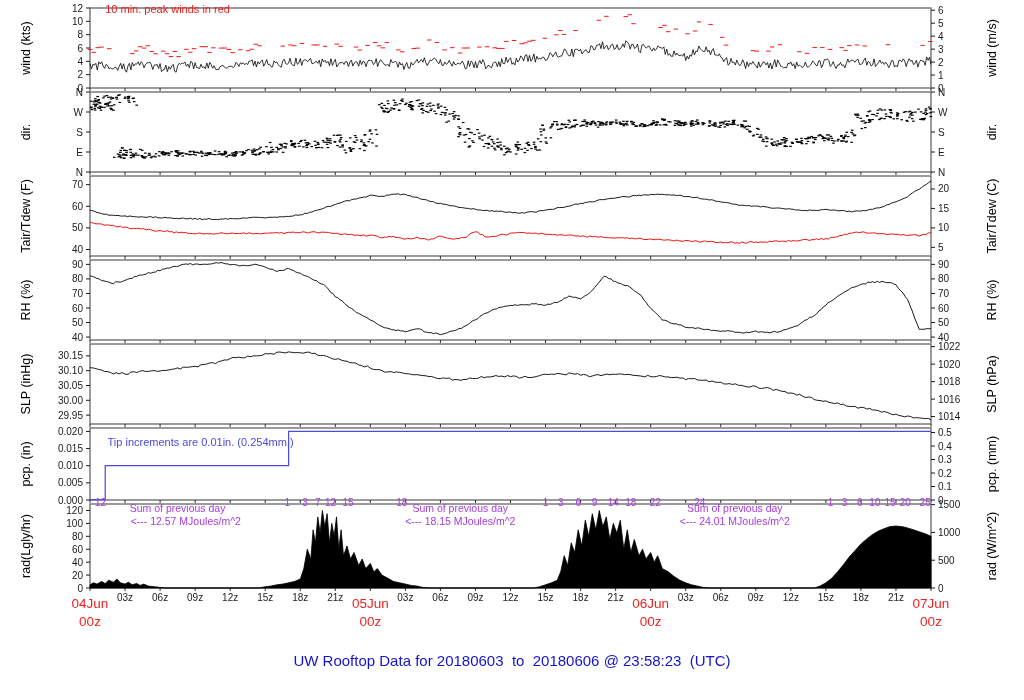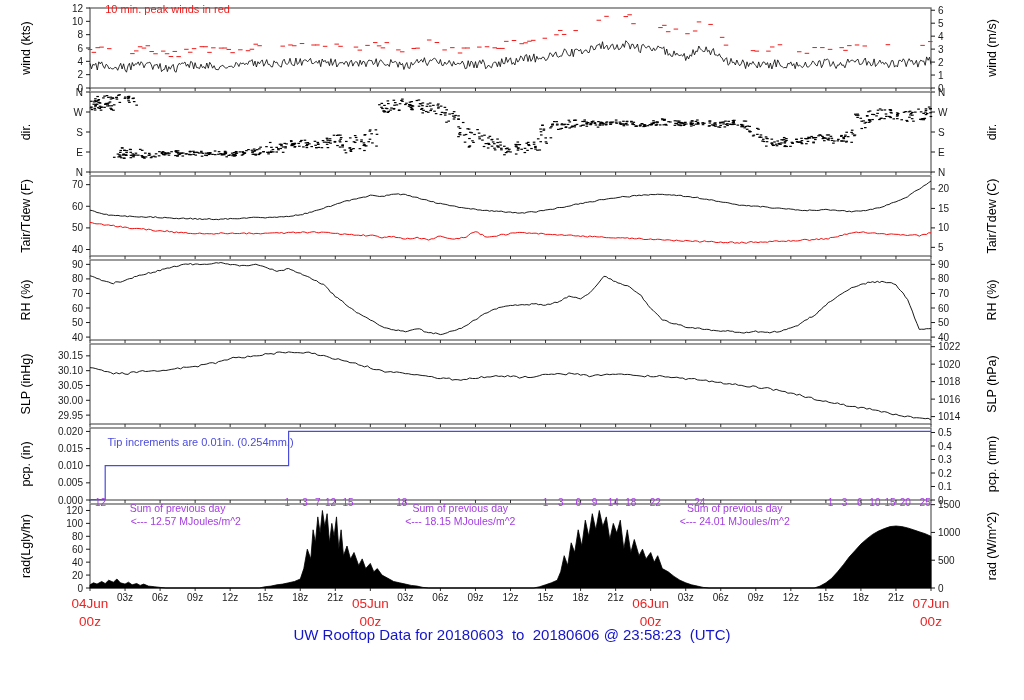--- a/index.html
+++ b/index.html
@@ -1,19 +1,19 @@
 <!DOCTYPE html>
 <html><head>
 <meta charset="utf-8">
 <style>
   html,body{margin:0;padding:0;background:#ffffff;}
   .stage{position:relative;width:1024px;height:700px;background:#ffffff;overflow:hidden;
          font-family:"Liberation Sans", sans-serif;}
   svg{position:absolute;top:0;left:0;}
-  .fig-title{position:absolute;top:626px;left:0;width:1024px;text-align:center;
+  .fig-title{position:absolute;top:652px;left:0;width:1024px;text-align:center;
              font-size:15px;white-space:pre;font-family:"Liberation Sans", sans-serif;}
 </style>
 </head>
 <body>
 
 <div class="stage">
   <svg id="fig" width="1024" height="700" viewBox="0 0 1024 700">
       <g>
         <rect x="90" y="8" width="841" height="80" fill="none" stroke="#666666" stroke-width="1.3"></rect>
         <line x1="86" y1="88" x2="90" y2="88" stroke="#1a1a1a" stroke-width="1"></line>

